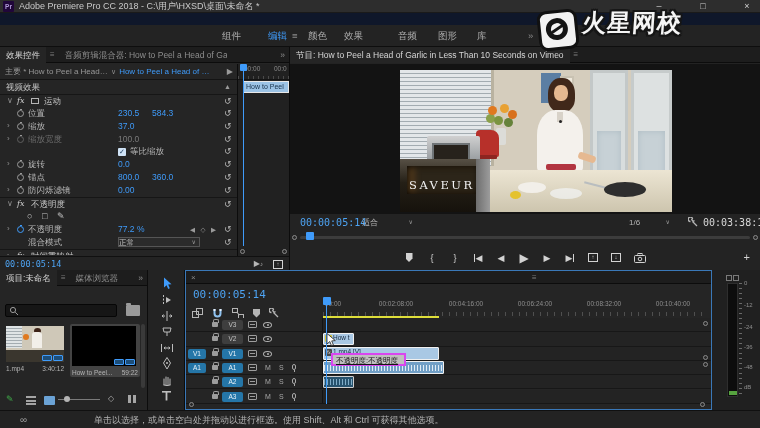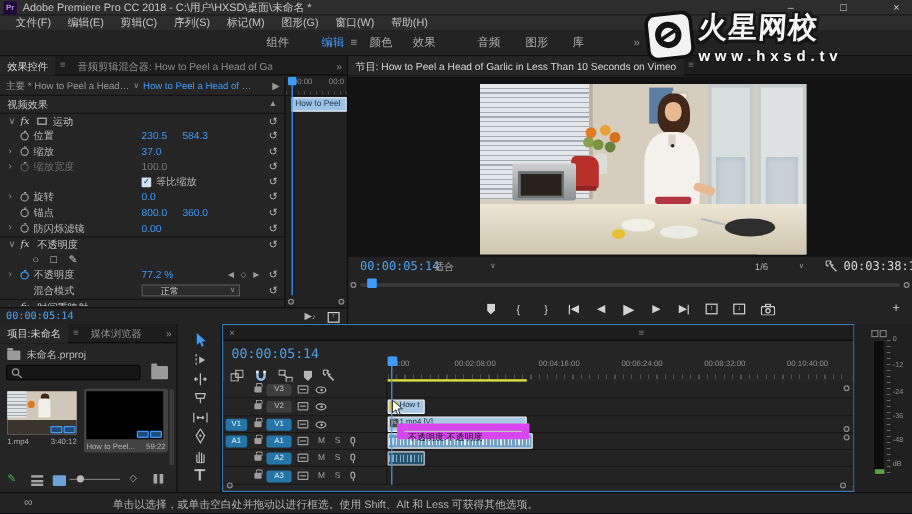--- a/index.html
+++ b/index.html
@@ -81,21 +81,21 @@
   .stopwatch{position:absolute;left:17px;top:3px;width:7px;height:7px;border:1px solid #9a9a9a;border-radius:50%;}
   .stopwatch:after{content:"";position:absolute;left:2px;top:-2px;width:2px;height:1px;background:#9a9a9a;}
   .stopwatch.on{border-color:#3f9bfa;}
   .stopwatch.on:after{background:#3f9bfa;}
   .ec-check{position:absolute;left:118px;top:2.5px;width:8px;height:8px;background:#cfe2f5;border-radius:1px;
     color:#1b3a5a;font-size:7px;line-height:8px;text-align:center;font-weight:bold;}
   .ec-check+.lab{left:130px;}
   .shape-ic{position:absolute;color:#c5c5c5;font-size:9px;}
   .kf-nav{position:absolute;left:190px;width:26px;display:flex;justify-content:space-between;color:#9a9a9a;font-size:6.5px;line-height:13px;}
   .blend-dd{position:absolute;left:118px;top:1.5px;width:82px;height:10px;background:#2b2b2b;border:1px solid #555;
-    font-size:7.5px;line-height:9px;color:#c8c8c8;padding-left:15px;}
+    font-size:7.5px;line-height:9px;color:#c8c8c8;padding-left:0;}
   .blend-dd .dd-ch{position:absolute;right:3px;top:0;font-size:6px;color:#9a9a9a;}
   .ec-right{position:absolute;left:237px;top:0;right:0;bottom:0;background:#212121;border-left:1px solid #0c0c0c;}
   .ec-miniruler{position:absolute;left:0;top:0;right:0;height:16px;border-bottom:1px solid #141414;
     font-size:6.5px;color:#8a8a8a;line-height:10px;
     background:repeating-linear-gradient(90deg,#4a4a4a 0 1px,transparent 1px 5px) left bottom/100% 3px no-repeat;}
   .ec-mr-a{position:absolute;left:6px;}  .ec-mr-b{position:absolute;left:36px;}
   .ec-miniclip{position:absolute;left:5px;top:17px;right:0;height:12px;background:#9cc3e5;border:1px solid #e8e8e8;
     color:#17314a;font-size:7px;line-height:10px;padding-left:2px;white-space:nowrap;overflow:hidden;}
   .ec-playhead{position:absolute;left:5px;top:0;bottom:10px;width:1px;background:#3f9bfa;z-index:3;}
   .ec-playhead:before{content:"";position:absolute;left:-3px;top:0;width:7px;height:7px;background:#3f9bfa;border-radius:1px;}
@@ -232,22 +232,22 @@
   .clip .fxb{display:inline-block;width:7px;height:7px;border-radius:1px;margin:1px;font-size:5px;line-height:7px;text-align:center;
     font-style:italic;font-family:"DejaVu Serif",serif;}
   .clip-v{background:#a9c8e4;color:#14293d;}
   .clip-a1{background:#719fc6;}
   .clip-a2{background:#28536e;}
   .wave{position:absolute;left:0;right:0;top:22%;height:58%;
     background:repeating-linear-gradient(90deg,rgba(235,244,250,.9) 0 1px,rgba(0,0,0,0) 1px 3px);}
   .wave.dim{background:repeating-linear-gradient(90deg,rgba(150,195,222,.8) 0 1px,rgba(0,0,0,0) 1px 3px);}
   .playhead-line{position:absolute;left:140px;top:26px;width:1px;height:107px;background:#3f9bfa;z-index:5;}
   .playhead-line:before{content:"";position:absolute;left:-3px;top:0;width:8px;height:8px;background:#3f9bfa;border-radius:1px;}
-  .tl-tooltip{position:absolute;left:145px;top:82px;width:110px;height:13px;background:#bfbfbf;border:6px solid #d946ef;
-    color:#141414;font-size:7.5px;line-height:11px;padding-left:3px;z-index:20;white-space:nowrap;}
+  .tl-tooltip{position:absolute;left:145px;top:82px;width:75px;height:13px;background:#bfbfbf;border:2px solid #d946ef;
+    color:#141414;font-size:7.5px;line-height:11px;padding-left:3px;z-index:20;white-space:nowrap;text-decoration:underline;}
   .tl-hscroll{position:absolute;left:3px;bottom:2px;width:516px;height:5px;}
   .mouse-cursor{position:absolute;left:140px;top:62px;z-index:40;}
 
   
   .meter-panel{position:absolute;left:712px;top:270px;width:48px;height:140px;background:#202020;}
   .meter-chtop{position:absolute;left:14px;top:5px;display:flex;gap:1px;}
   .meter-chtop i{width:6px;height:6px;border:1px solid #7a7a7a;}
   .meter-bar{position:absolute;left:15px;top:13px;width:11px;height:114px;background:#0d0d0d;border:1px solid #2e2e2e;}
   .meter-green{position:absolute;left:1px;bottom:1px;width:8px;height:4px;background:#56a33f;}
   .meter-ticks{position:absolute;left:27px;top:13px;width:3px;height:114px;
@@ -269,51 +269,40 @@
 <div class="screen">
 
   <div class="titlebar">
     <div class="pr-badge">Pr</div>
     <div class="title-text">Adobe Premiere Pro CC 2018 - C:\用户\HXSD\桌面\未命名 *</div>
     <div class="winbtn" style="right:88px;">–</div>
     <div class="winbtn" style="right:44px;">□</div>
     <div class="winbtn" style="right:0;">×</div>
   </div>
 
-  <div class="menubar">
-    <span>文件(F)</span>
-    <span>编辑(E)</span>
-    <span>剪辑(C)</span>
-    <span>序列(S)</span>
-    <span>标记(M)</span>
-    <span>图形(G)</span>
-    <span>窗口(W)</span>
-    <span>帮助(H)</span>
-  </div>
 
   <div class="wsbar">
     <span class="tab" style="left:222px;">组件</span>
     <span class="tab active" style="left:268px;">编辑</span>
     <span class="ws-menu" style="left:292px;">≡</span>
     <span class="tab" style="left:308px;">颜色</span>
     <span class="tab" style="left:344px;">效果</span>
     <span class="tab" style="left:398px;">音频</span>
     <span class="tab" style="left:438px;">图形</span>
     <span class="tab" style="left:477px;">库</span>
     <span class="ws-menu" style="left:528px;">»</span>
   </div>
 
   <div class="watermark">
     <div class="wm-logo">
       <div class="wm-ring"></div>
         <div class="wm-swirl"></div>
     </div>
     <div class="wm-textcol">
       <div class="wm-brand">火星网校</div>
-      <div class="wm-site">www.hxsd.tv</div>
     </div>
   </div>
 
   <div class="ec-panel">
     <div class="ptabbar">
       <span class="ptab active">效果控件</span>
       <span class="ptab-menu">≡</span>
       <span class="ptab" style="max-width:168px;">音频剪辑混合器: How to Peel a Head of Garlic in Less Than</span>
       <span class="ptab-overflow">»</span>
     </div>
@@ -468,20 +457,25 @@
         <div class="vf-collar"></div>
         <div class="vf-mic"></div>
         <div class="vf-counter"></div>
         <div class="vf-belt"></div>
         <div class="vf-arm"></div>
         <div class="vf-bowl1"></div>
         <div class="vf-bowl2"></div>
         <div class="vf-lemon"></div>
         <div class="vf-whisk"></div>
         <div class="vf-pan"></div>
+        <div class="vf-saveur">
+          <div class="inner"></div>
+          <div class="hood"></div>
+          <div class="brand">SAVEUR</div>
+        </div>
       </div>
     </div>
     <div class="pm-controls">
       <span class="tcblue mono" style="position:absolute;left:10px;font-size:10px;">00:00:05:14</span>
       <span class="pm-fit">
         <span>适合</span>
         <span class="dd-arrow">∨</span>
       </span>
       <span class="pm-res">
         <span>1/6</span>
@@ -534,24 +528,20 @@
     </div>
   </div>
 
   <div class="proj-panel">
     <div class="ptabbar">
       <span class="ptab active">项目:未命名</span>
       <span class="ptab-menu">≡</span>
       <span class="ptab">媒体浏览器</span>
       <span class="ptab-overflow">»</span>
     </div>
-    <div class="proj-path">
-      <span class="folder-ic" style="left:6px;top:4px;"></span>
-      <span style="position:absolute;left:22px;">未命名.prproj</span>
-    </div>
     <div class="proj-search">
       <svg width="10" height="10" viewBox="0 0 10 10" style="position:absolute;left:3px;top:1px;">
           <circle cx="4" cy="4" r="2.6" stroke="#9a9a9a" fill="none"></circle>
           <line x1="6.2" y1="6.2" x2="9" y2="9" stroke="#9a9a9a"></line>
         </svg>
     </div>
     <span class="folder-ic proj-folderbtn"></span>
     <div class="proj-items">
       <div class="proj-card" style="left:2px;width:62px;">
         <div class="thumb" style="width:58px;height:36px;margin:2px;">
@@ -814,16 +804,16 @@
       <div style="top:22px;">-12</div>
       <div style="top:44px;">-24</div>
       <div style="top:64px;">-36</div>
       <div style="top:84px;">-48</div>
       <div style="top:104px;">dB</div>
     </div>
   </div>
 
   <div class="statusbar">
     <span class="sb-link">∞</span>
-    <span class="sb-text">单击以选择，或单击空白处并拖动以进行框选。使用 Shift、Alt 和 Less 可获得其他选项。</span>
+    <span class="sb-text">单击以选择，或单击空白处并拖动以进行框选。使用 Shift、Alt 和 Ctrl 可获得其他选项。</span>
   </div>
 
 </div>
 
 </body></html>

